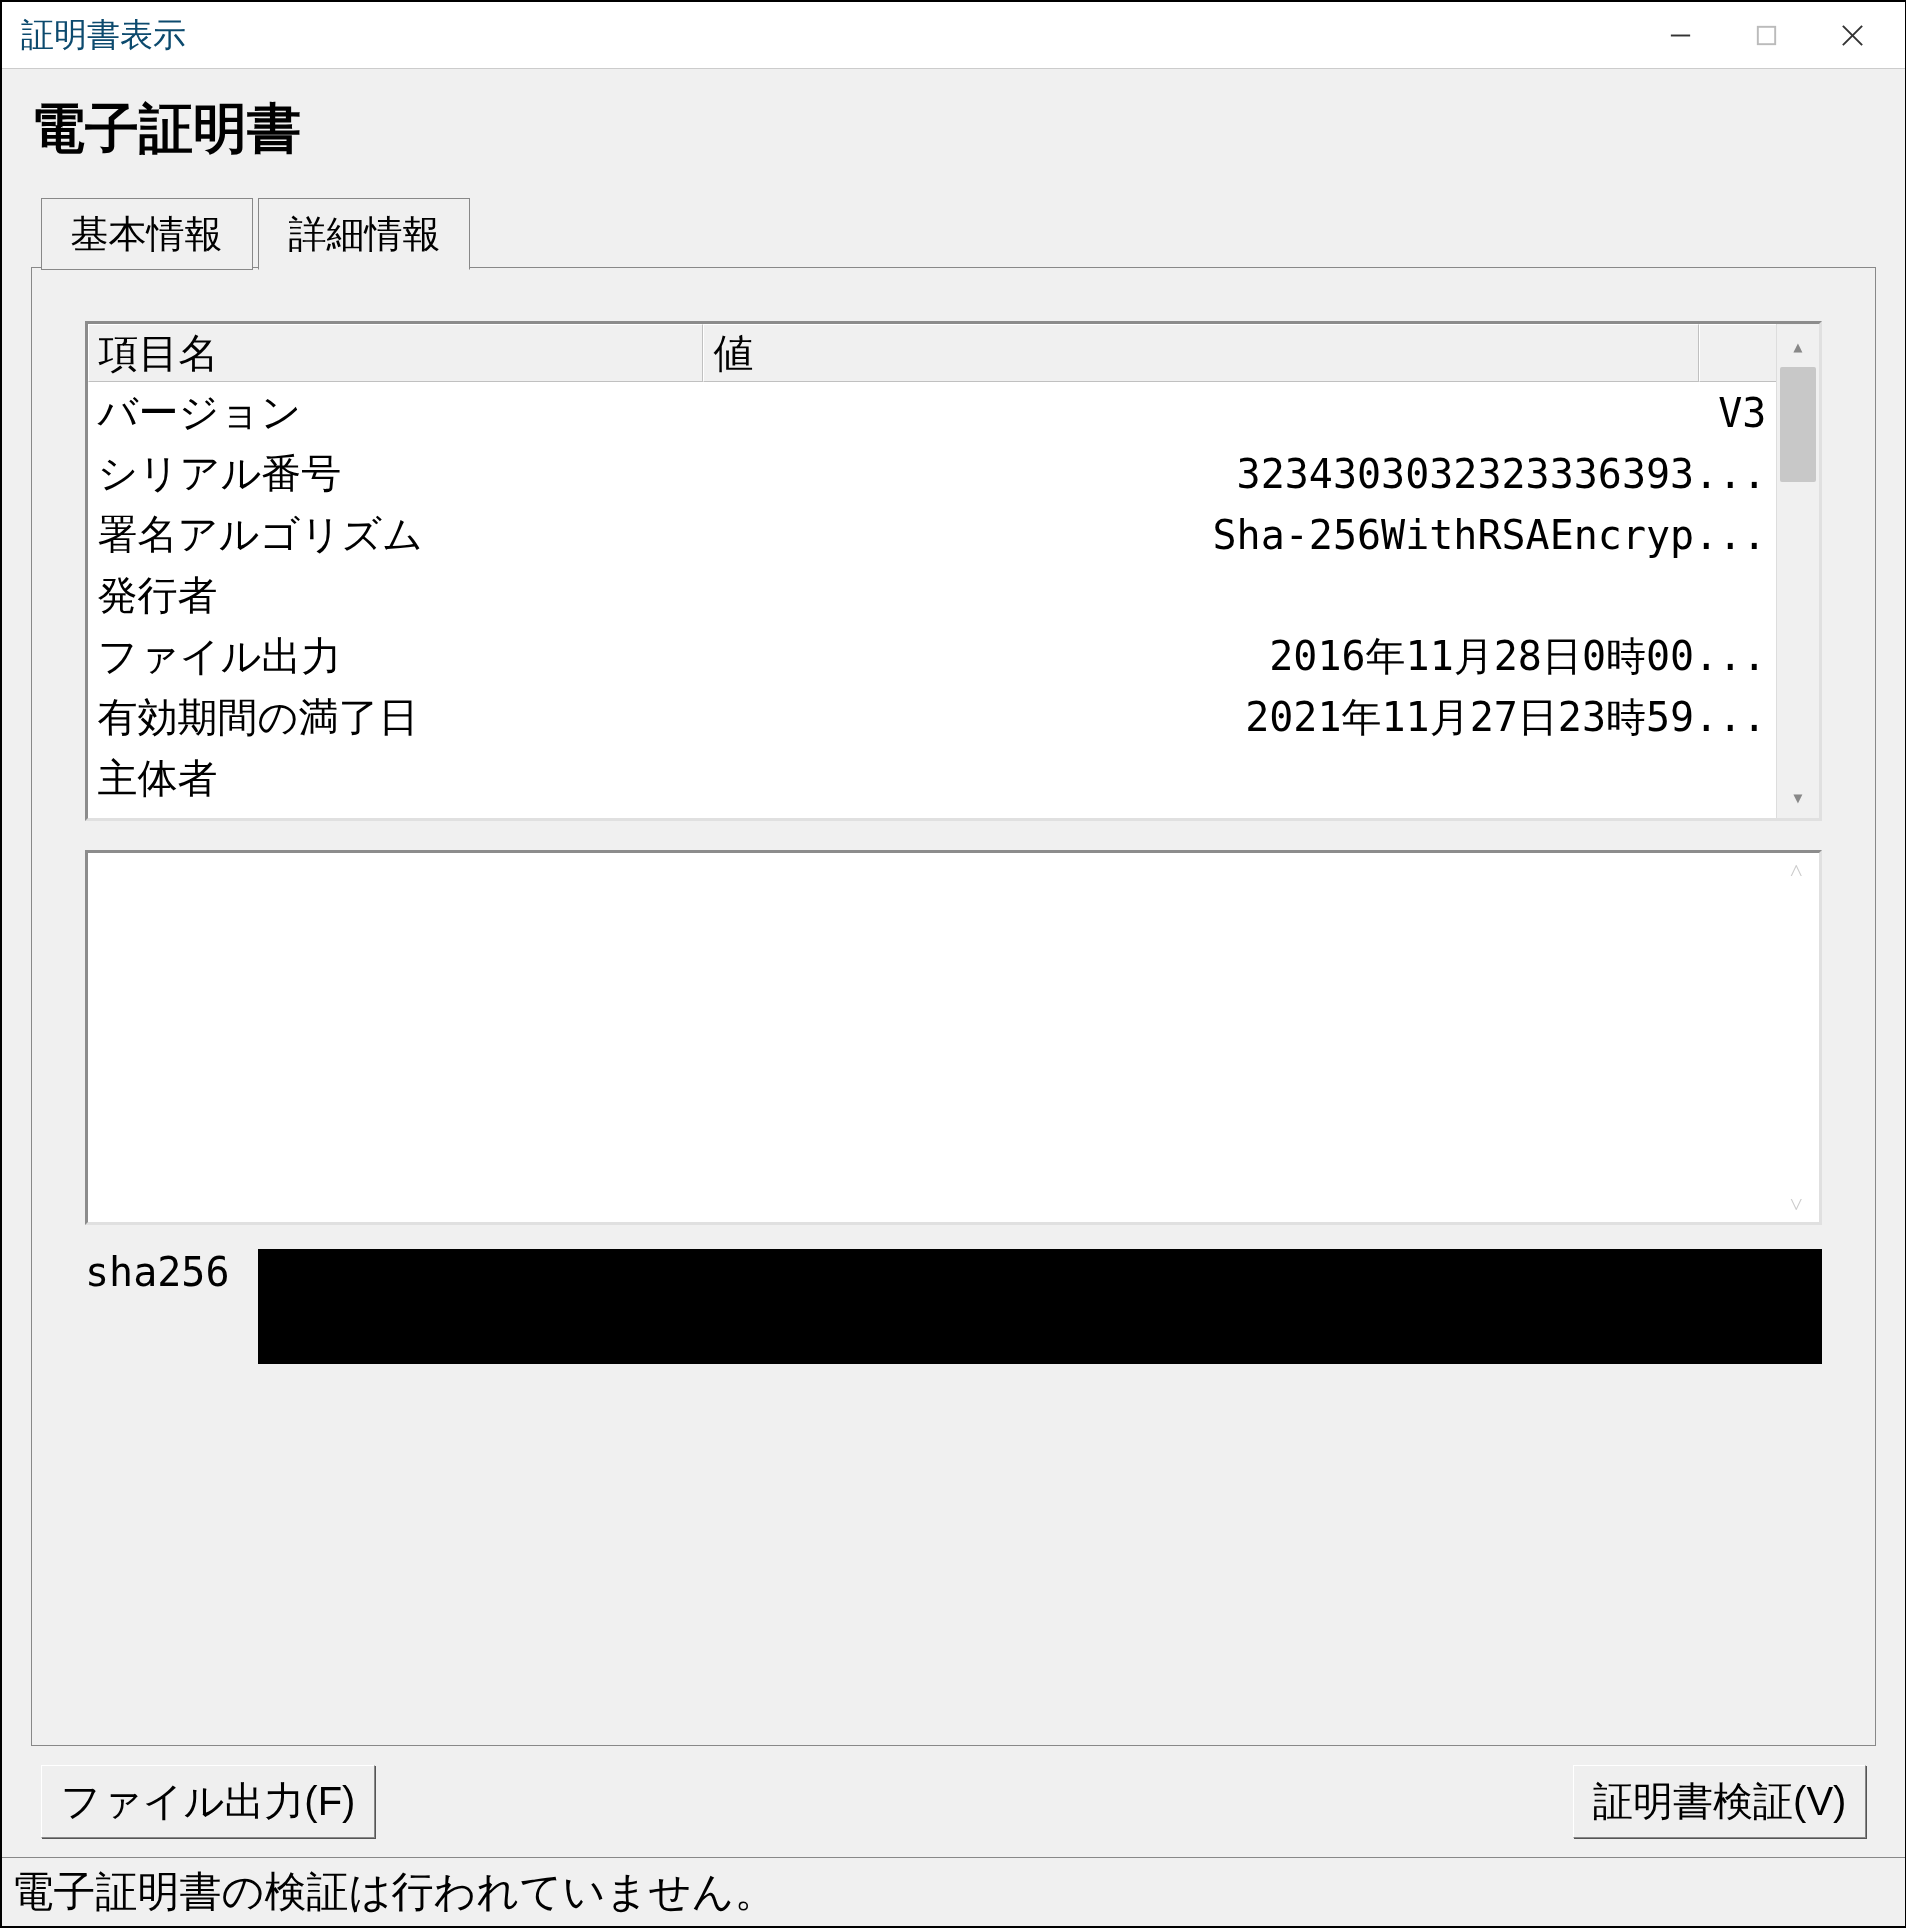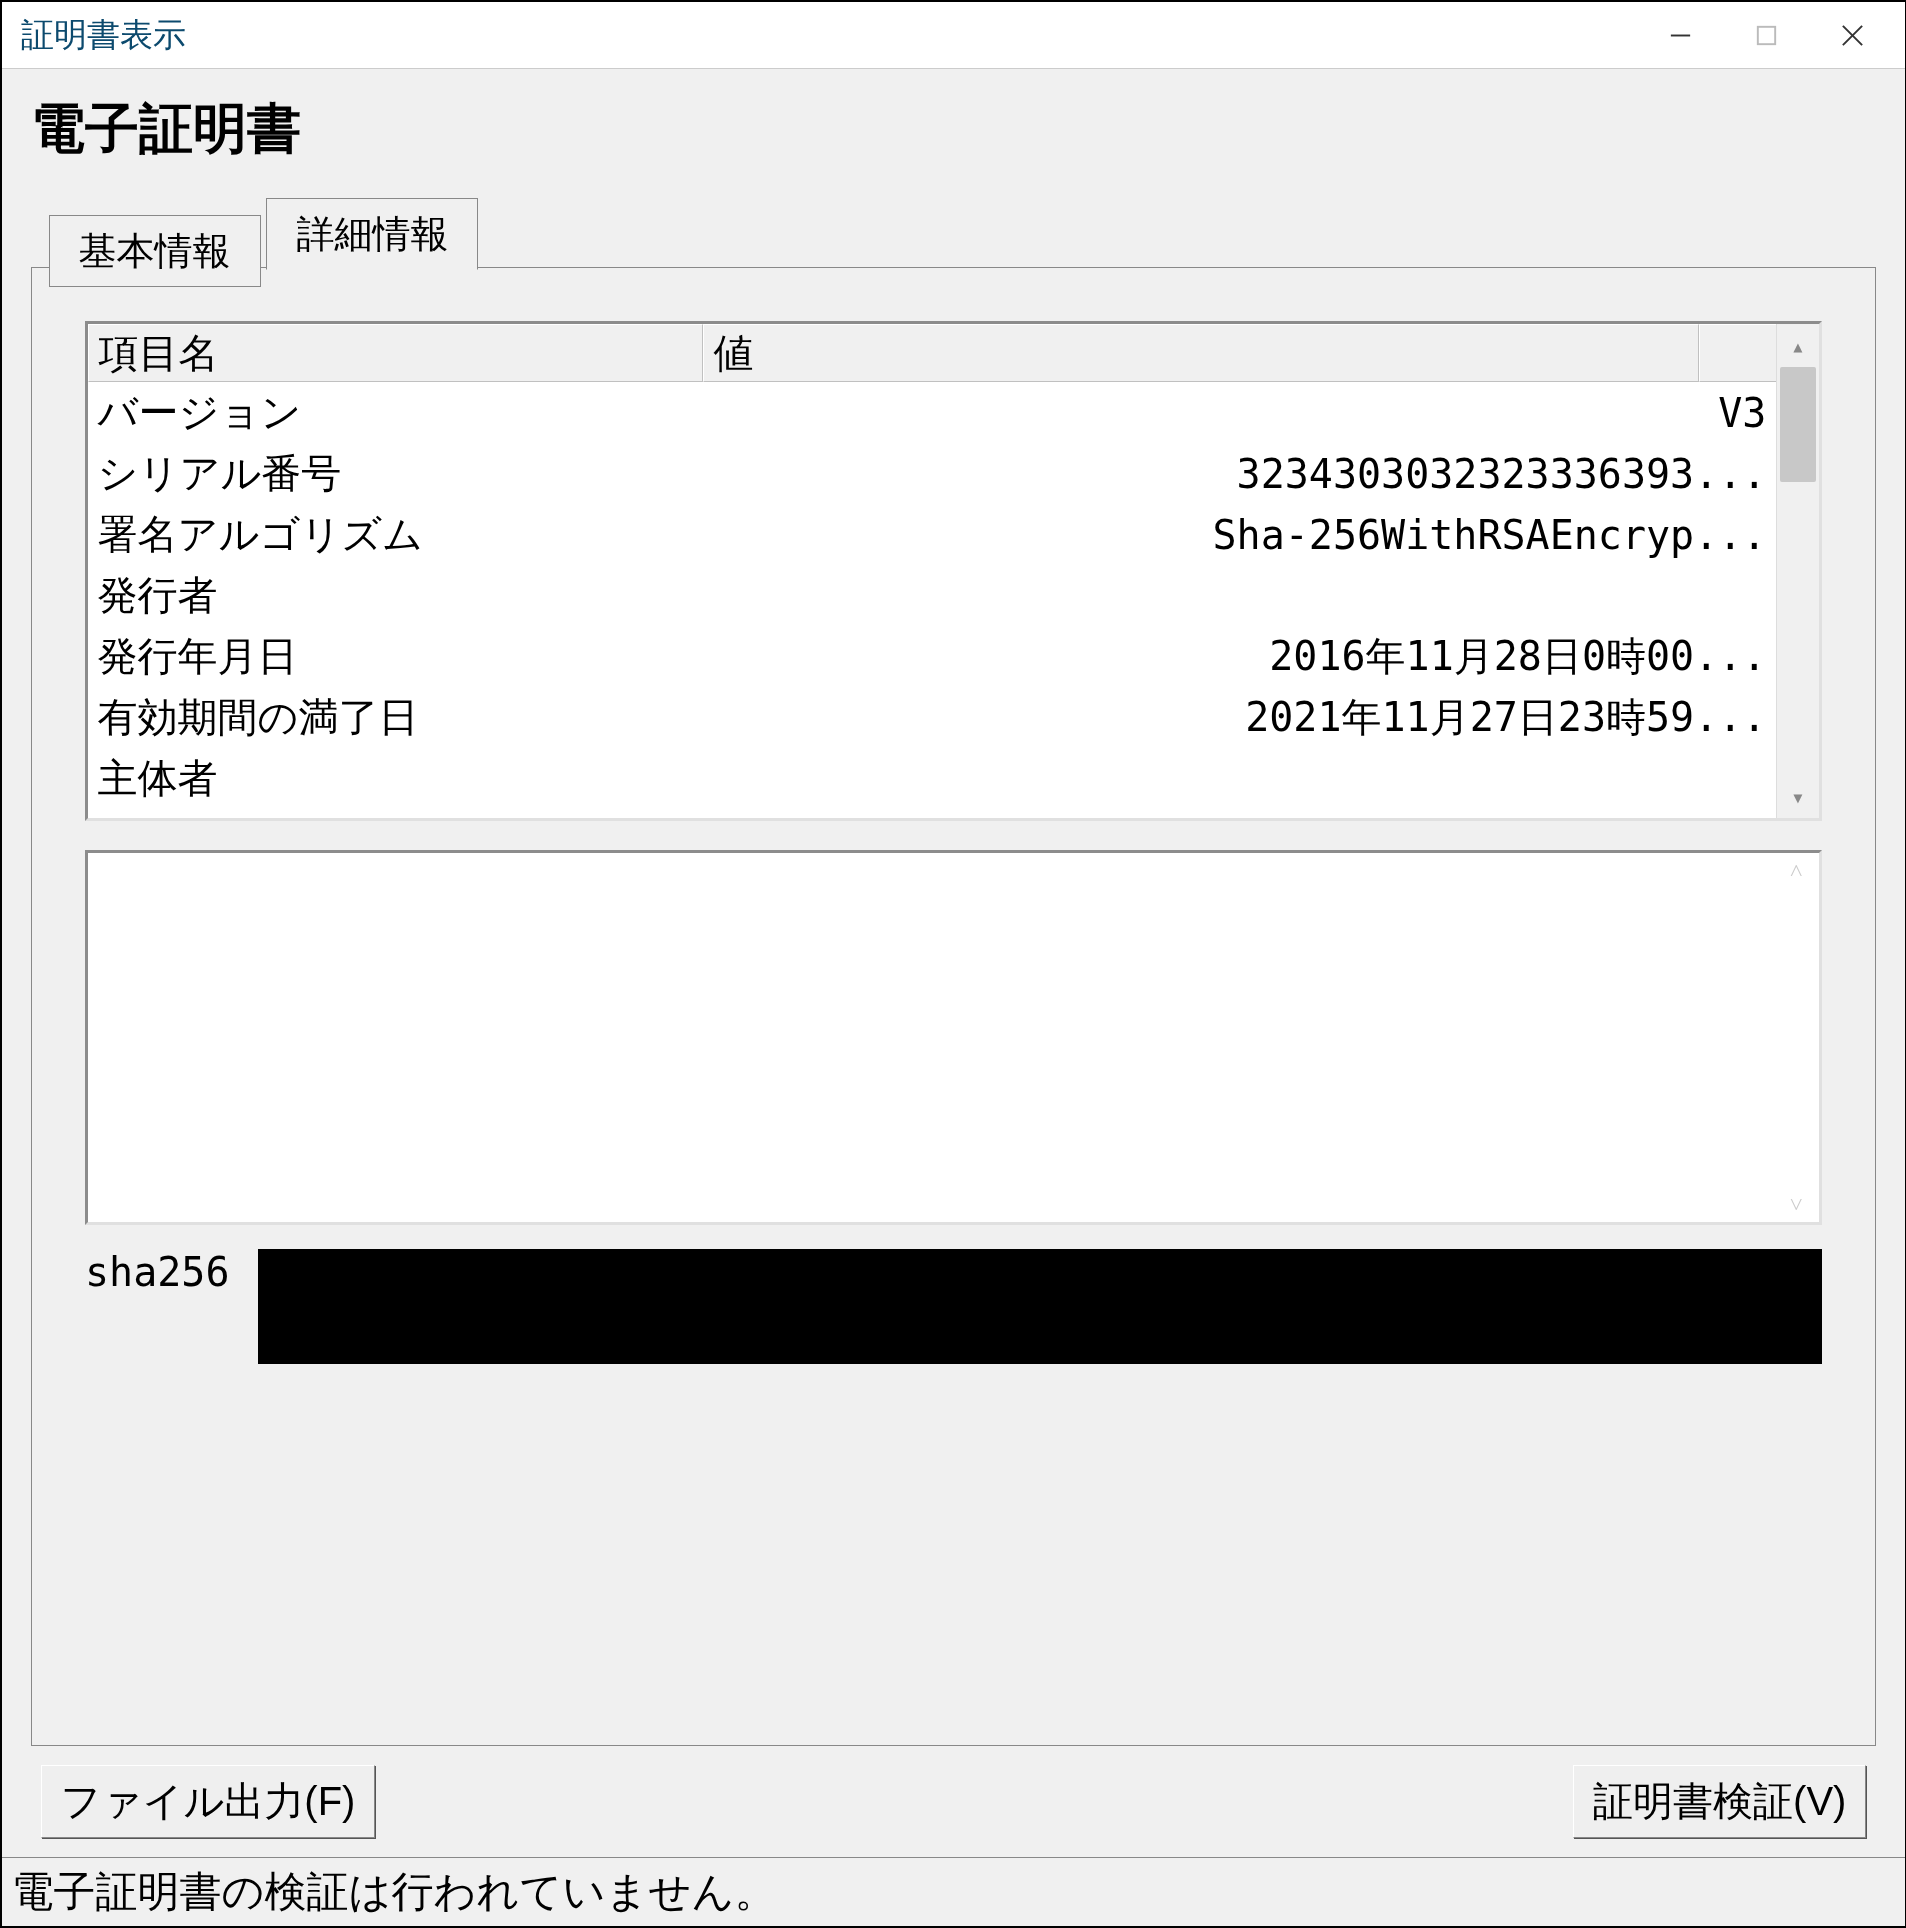--- a/index.html
+++ b/index.html
@@ -59,21 +59,21 @@
   .tab {
     padding: 9.6px 29px 9.6px 29px;
     font-size: 38px;
     border: 1.9px solid #888;
     border-bottom: none;
     background: #f0f0f0;
     position: relative;
     margin-right: 5.8px;
     font-family: "MS PGothic","Yu Gothic",sans-serif;
   }
-  .tab.inactive { top: 20px; border-bottom: 1.9px solid #888; margin-left: 8px; }
+  .tab.inactive { top: 3px; border-bottom: 1.9px solid #888; }
   .tab.active {
     background: #f0f0f0;
     border-bottom: 1.9px solid #f0f0f0;
     top: 3px;
     z-index: 3;
   }
   .tabpanel {
     border: 1.9px solid #888;
     background: #f0f0f0;
     padding: 53px 53px 38px 53px;
@@ -254,21 +254,21 @@
                 <div class="lv-cell c1">署名アルゴリズム</div>
                 <div class="lv-cell c2">Sha-256WithRSAEncryp...</div>
               </div>
               <div class="lv-row">
                 <div class="lv-cell c1">発行者</div>
                 <div class="lv-cell c2">
                   <div class="redacted-bar"></div>
                 </div>
               </div>
               <div class="lv-row">
-                <div class="lv-cell c1">発行年月日</div>
+                <div class="lv-cell c1">ファイル出力</div>
                 <div class="lv-cell c2">2016年11月28日0時00...</div>
               </div>
               <div class="lv-row">
                 <div class="lv-cell c1">有効期間の満了日</div>
                 <div class="lv-cell c2">2021年11月27日23時59...</div>
               </div>
               <div class="lv-row">
                 <div class="lv-cell c1">主体者</div>
                 <div class="lv-cell c2">
                   <div class="redacted-bar"></div>

